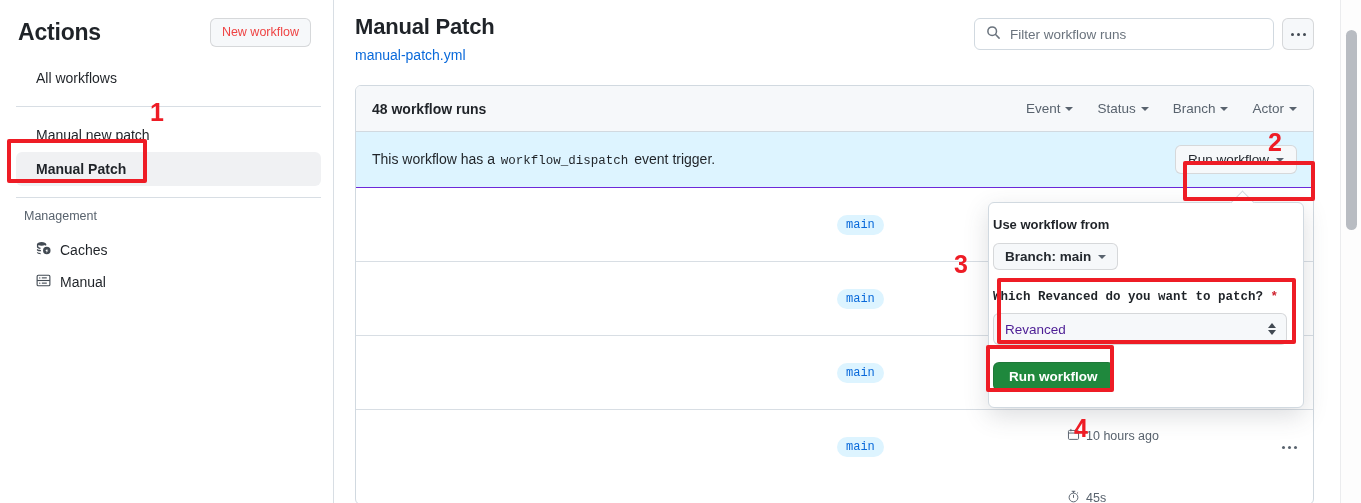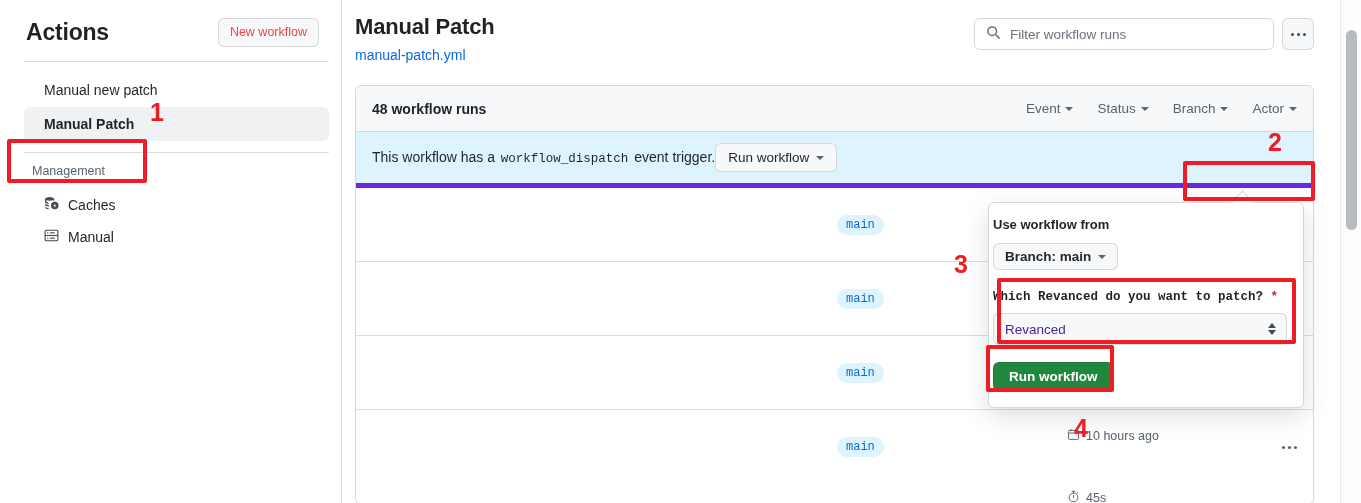--- a/index.html
+++ b/index.html
@@ -13,21 +13,21 @@
   .page { position: relative; width: 1361px; height: 503px; background:#fff; }
 
   
   .orange-stub {
     position: absolute; left: 220px; top: 0px; width: 90px; height: 4px;
     background: #ff7b63; border-radius: 0 0 2px 2px;
   }
 
   
   .sidebar {
-    position: absolute; left: 12px; top: 0; width: 330px; height: 503px;
+    position: absolute; left: 4px; top: 0; width: 330px; height: 503px;
     background: #fff; border-right: 1px solid #d8dee4;
   }
   .sb-head {
     display: flex; align-items: center; justify-content: space-between;
     padding: 18px 22px 0 14px;
   }
   .sb-title {
     font-size: 23px; font-weight: 700; color: #1f2328; letter-spacing: -0.2px;
   }
   .new-workflow-btn {
@@ -102,22 +102,22 @@
   .filters { display: flex; align-items: center; gap: 24px; }
   .filter {
     font-size: 13.5px; color: #59636e; cursor: pointer;
     display: inline-flex; align-items: center; gap: 5px;
   }
   .caret-dn { width: 0; height: 0; border-left: 4px solid transparent;
               border-right: 4px solid transparent; border-top: 4px solid #59636e; }
 
   
   .dispatch-banner {
-    display: flex; align-items: center; justify-content: flex-start;
-    background: #ddf4ff; border-bottom: 5px solid #6d28d9;
+    display: flex; align-items: center; justify-content: space-between;
+    background: #ddf4ff; border-bottom: 1px solid #6d28d9;
     padding: 0 16px; height: 56px;
   }
   .dispatch-text { font-size: 14px; color: #1f2328; }
   .dispatch-text code {
     font-family: "Liberation Mono", monospace; font-size: 12.5px;
     background: transparent; color: #1f2328; padding: 0 2px;
   }
   .run-wf-btn {
     display: inline-flex; align-items: center; gap: 7px;
     font-size: 13.5px; color: #24292f; background: #f6f8fa;
@@ -215,20 +215,21 @@
 
   <div class="orange-stub"></div>
 
   <div class="sidebar">
     <div class="sb-head">
       <div class="sb-title">Actions</div>
       <button class="new-workflow-btn">New workflow</button>
     </div>
 
     <div class="sb-list">
+      <div class="sb-item">All workflows</div>
       <div class="sb-divider"></div>
       <div class="sb-item">Manual new patch</div>
       <div class="sb-item selected">Manual Patch</div>
       <div class="sb-divider"></div>
       <div class="sb-section-label">Management</div>
       <div class="sb-mgmt-item">
         <span>
           <svg width="15" height="15" viewBox="0 0 16 16" fill="#424a53">
               <path d="M1 3.5C1 2.12 3.35 1 6 1s5 1.12 5 2.5v1.04a5.5 5.5 0 0 0-1.5.4V4.2C8.6 4.7 7.36 5 6 5s-2.6-.3-3.5-.8v1.8c0 .28.86.9 2.52 1.14a5.5 5.5 0 0 0-.35 1.46C2.58 8.36 1 7.5 1 6.5Zm0 5.04C1.9 9.1 3.4 9.5 5.1 9.5h.08c.04.52.16 1.02.36 1.48H5.1c-1.7 0-3.2-.4-4.1-.96v1.48c0 .36 1.4 1.18 3.6 1.36.26.48.58.93.96 1.32C2.7 14.1 1 13.1 1 12Zm10.5-2.5a4 4 0 1 1 0 8 4 4 0 0 1 0-8Zm.7 2.1-2.3 2.6h1.4l-.4 1.9 2.3-2.6h-1.4Z"></path>
             </svg>

